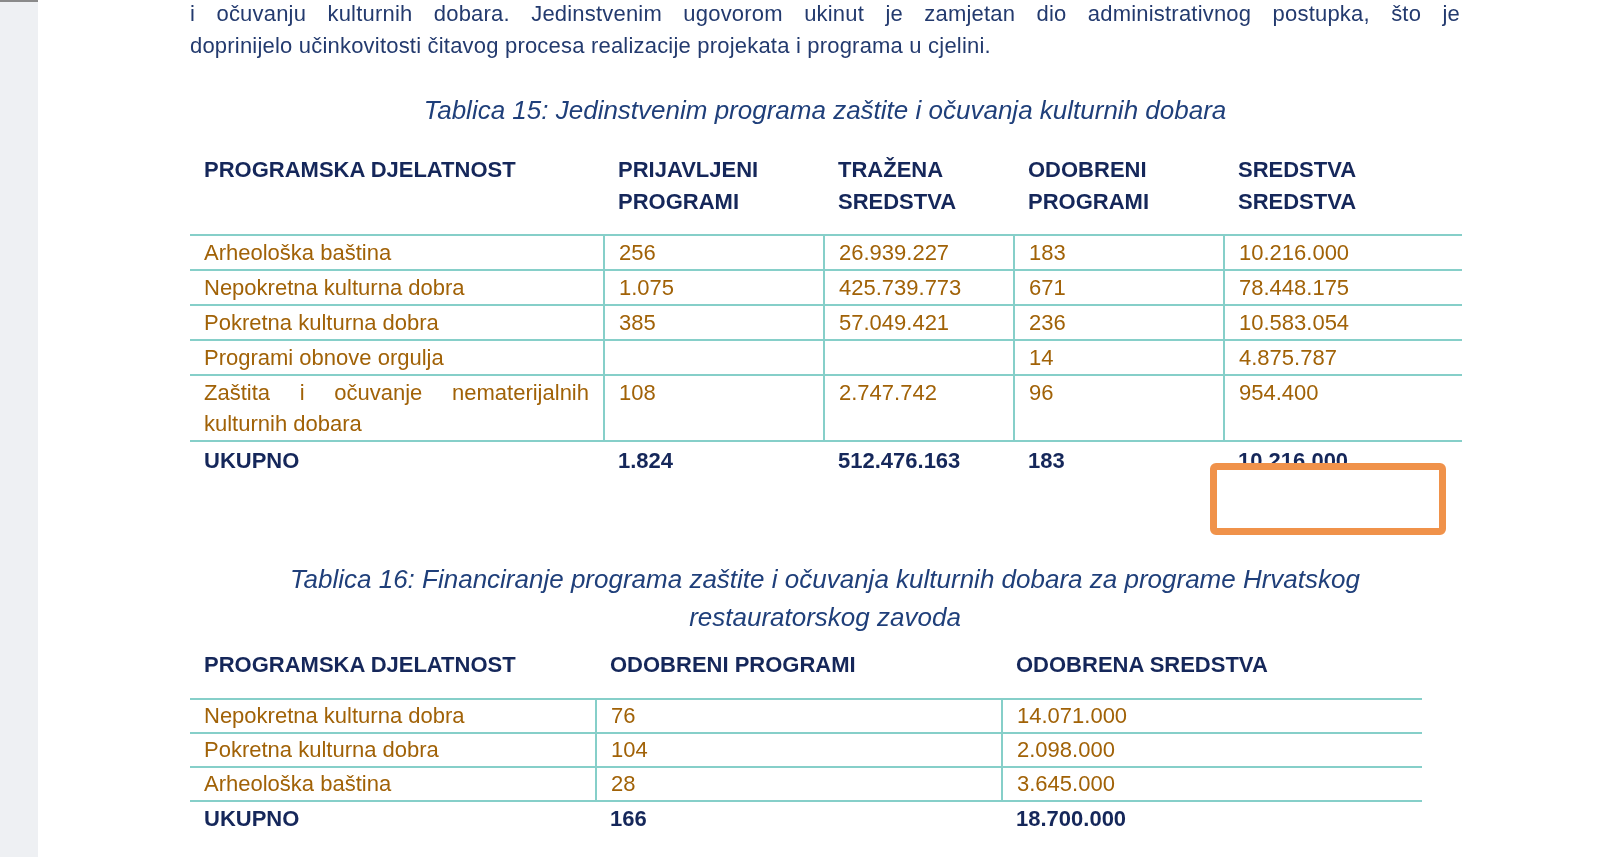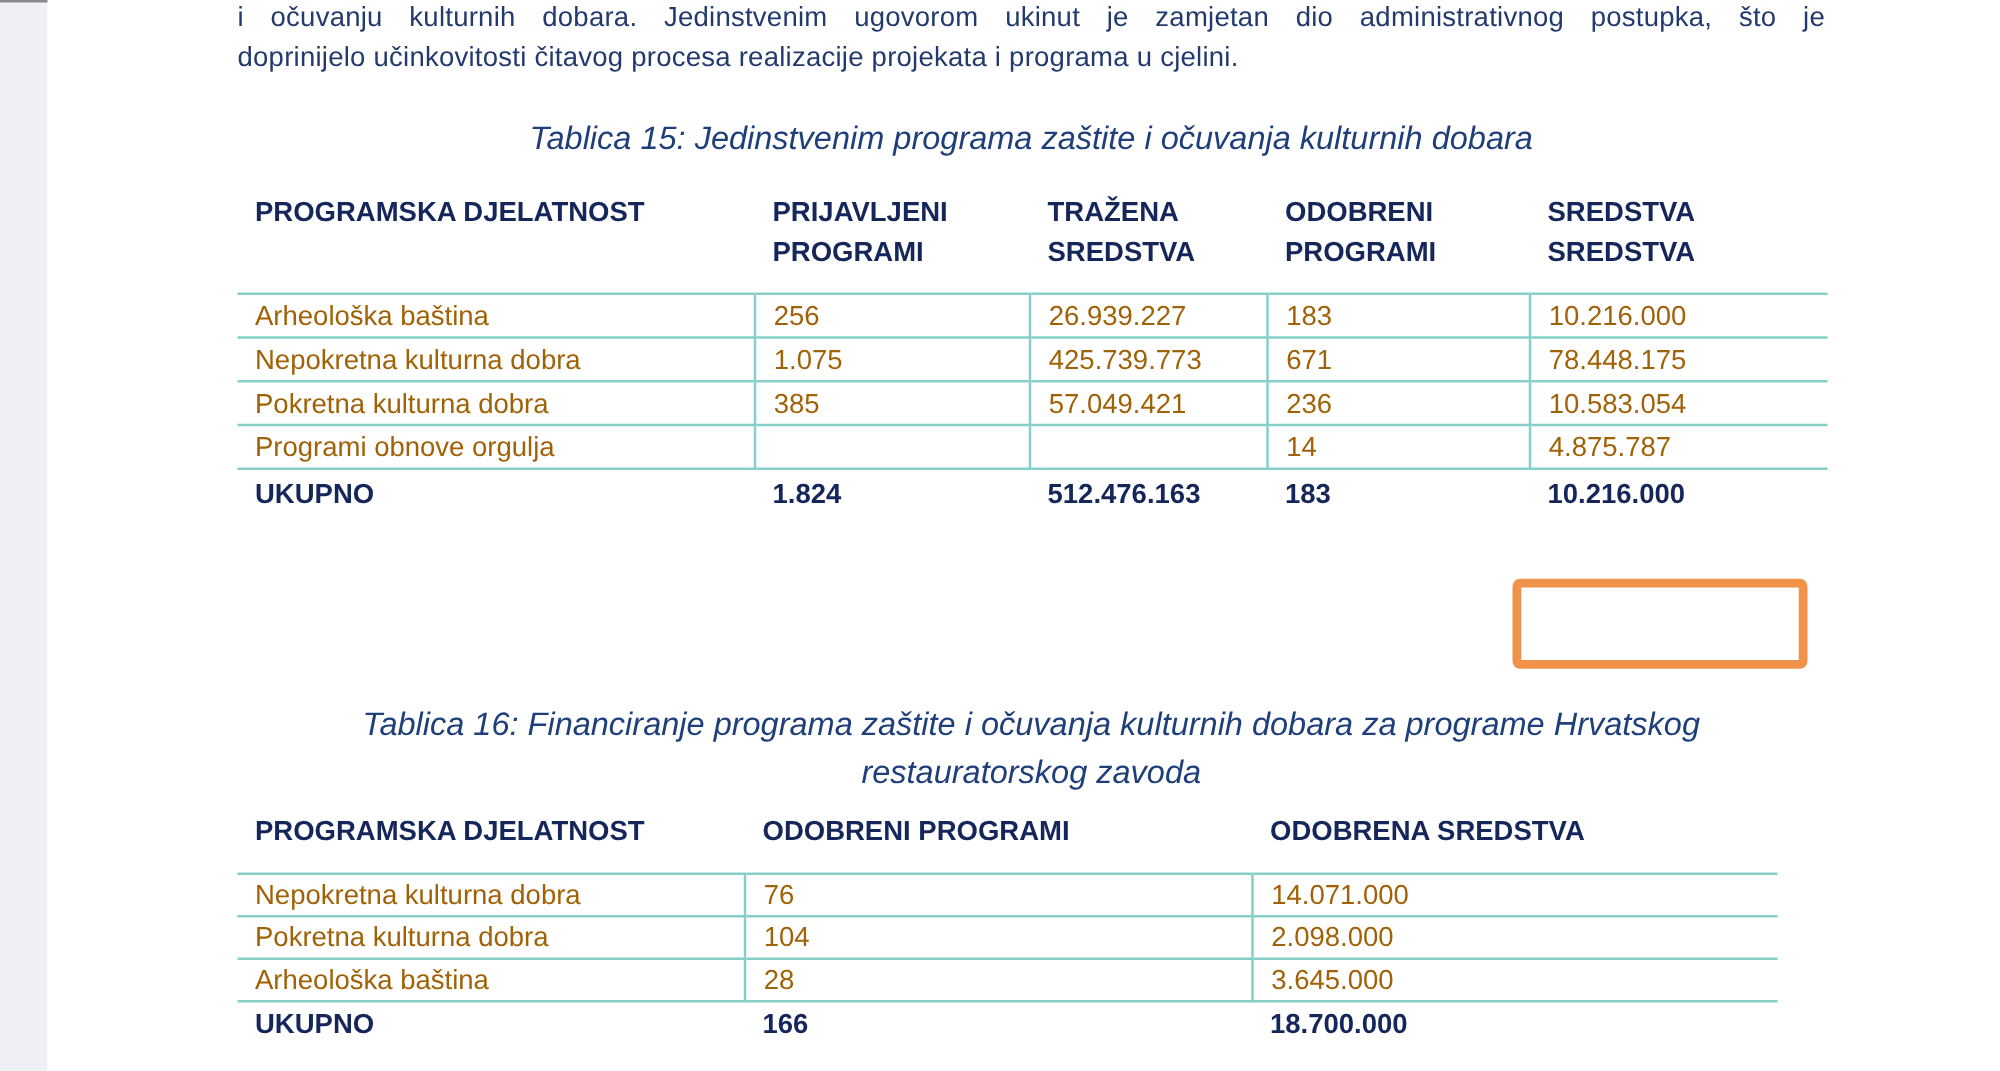--- a/index.html
+++ b/index.html
@@ -116,20 +116,27 @@
       <td>236</td>
       <td>10.583.054</td>
     </tr>
     <tr>
       <td>Programi obnove orgulja</td>
       <td></td>
       <td></td>
       <td>14</td>
       <td>4.875.787</td>
     </tr>
+    <tr>
+      <td class="justify">Zaštita i očuvanje nematerijalnih kulturnih dobara</td>
+      <td>108</td>
+      <td>2.747.742</td>
+      <td>96</td>
+      <td>954.400</td>
+    </tr>
   </tbody>
   <tfoot>
     <tr>
       <td>UKUPNO</td>
       <td>1.824</td>
       <td>512.476.163</td>
       <td>183</td>
       <td>10.216.000</td>
     </tr>
   </tfoot>

